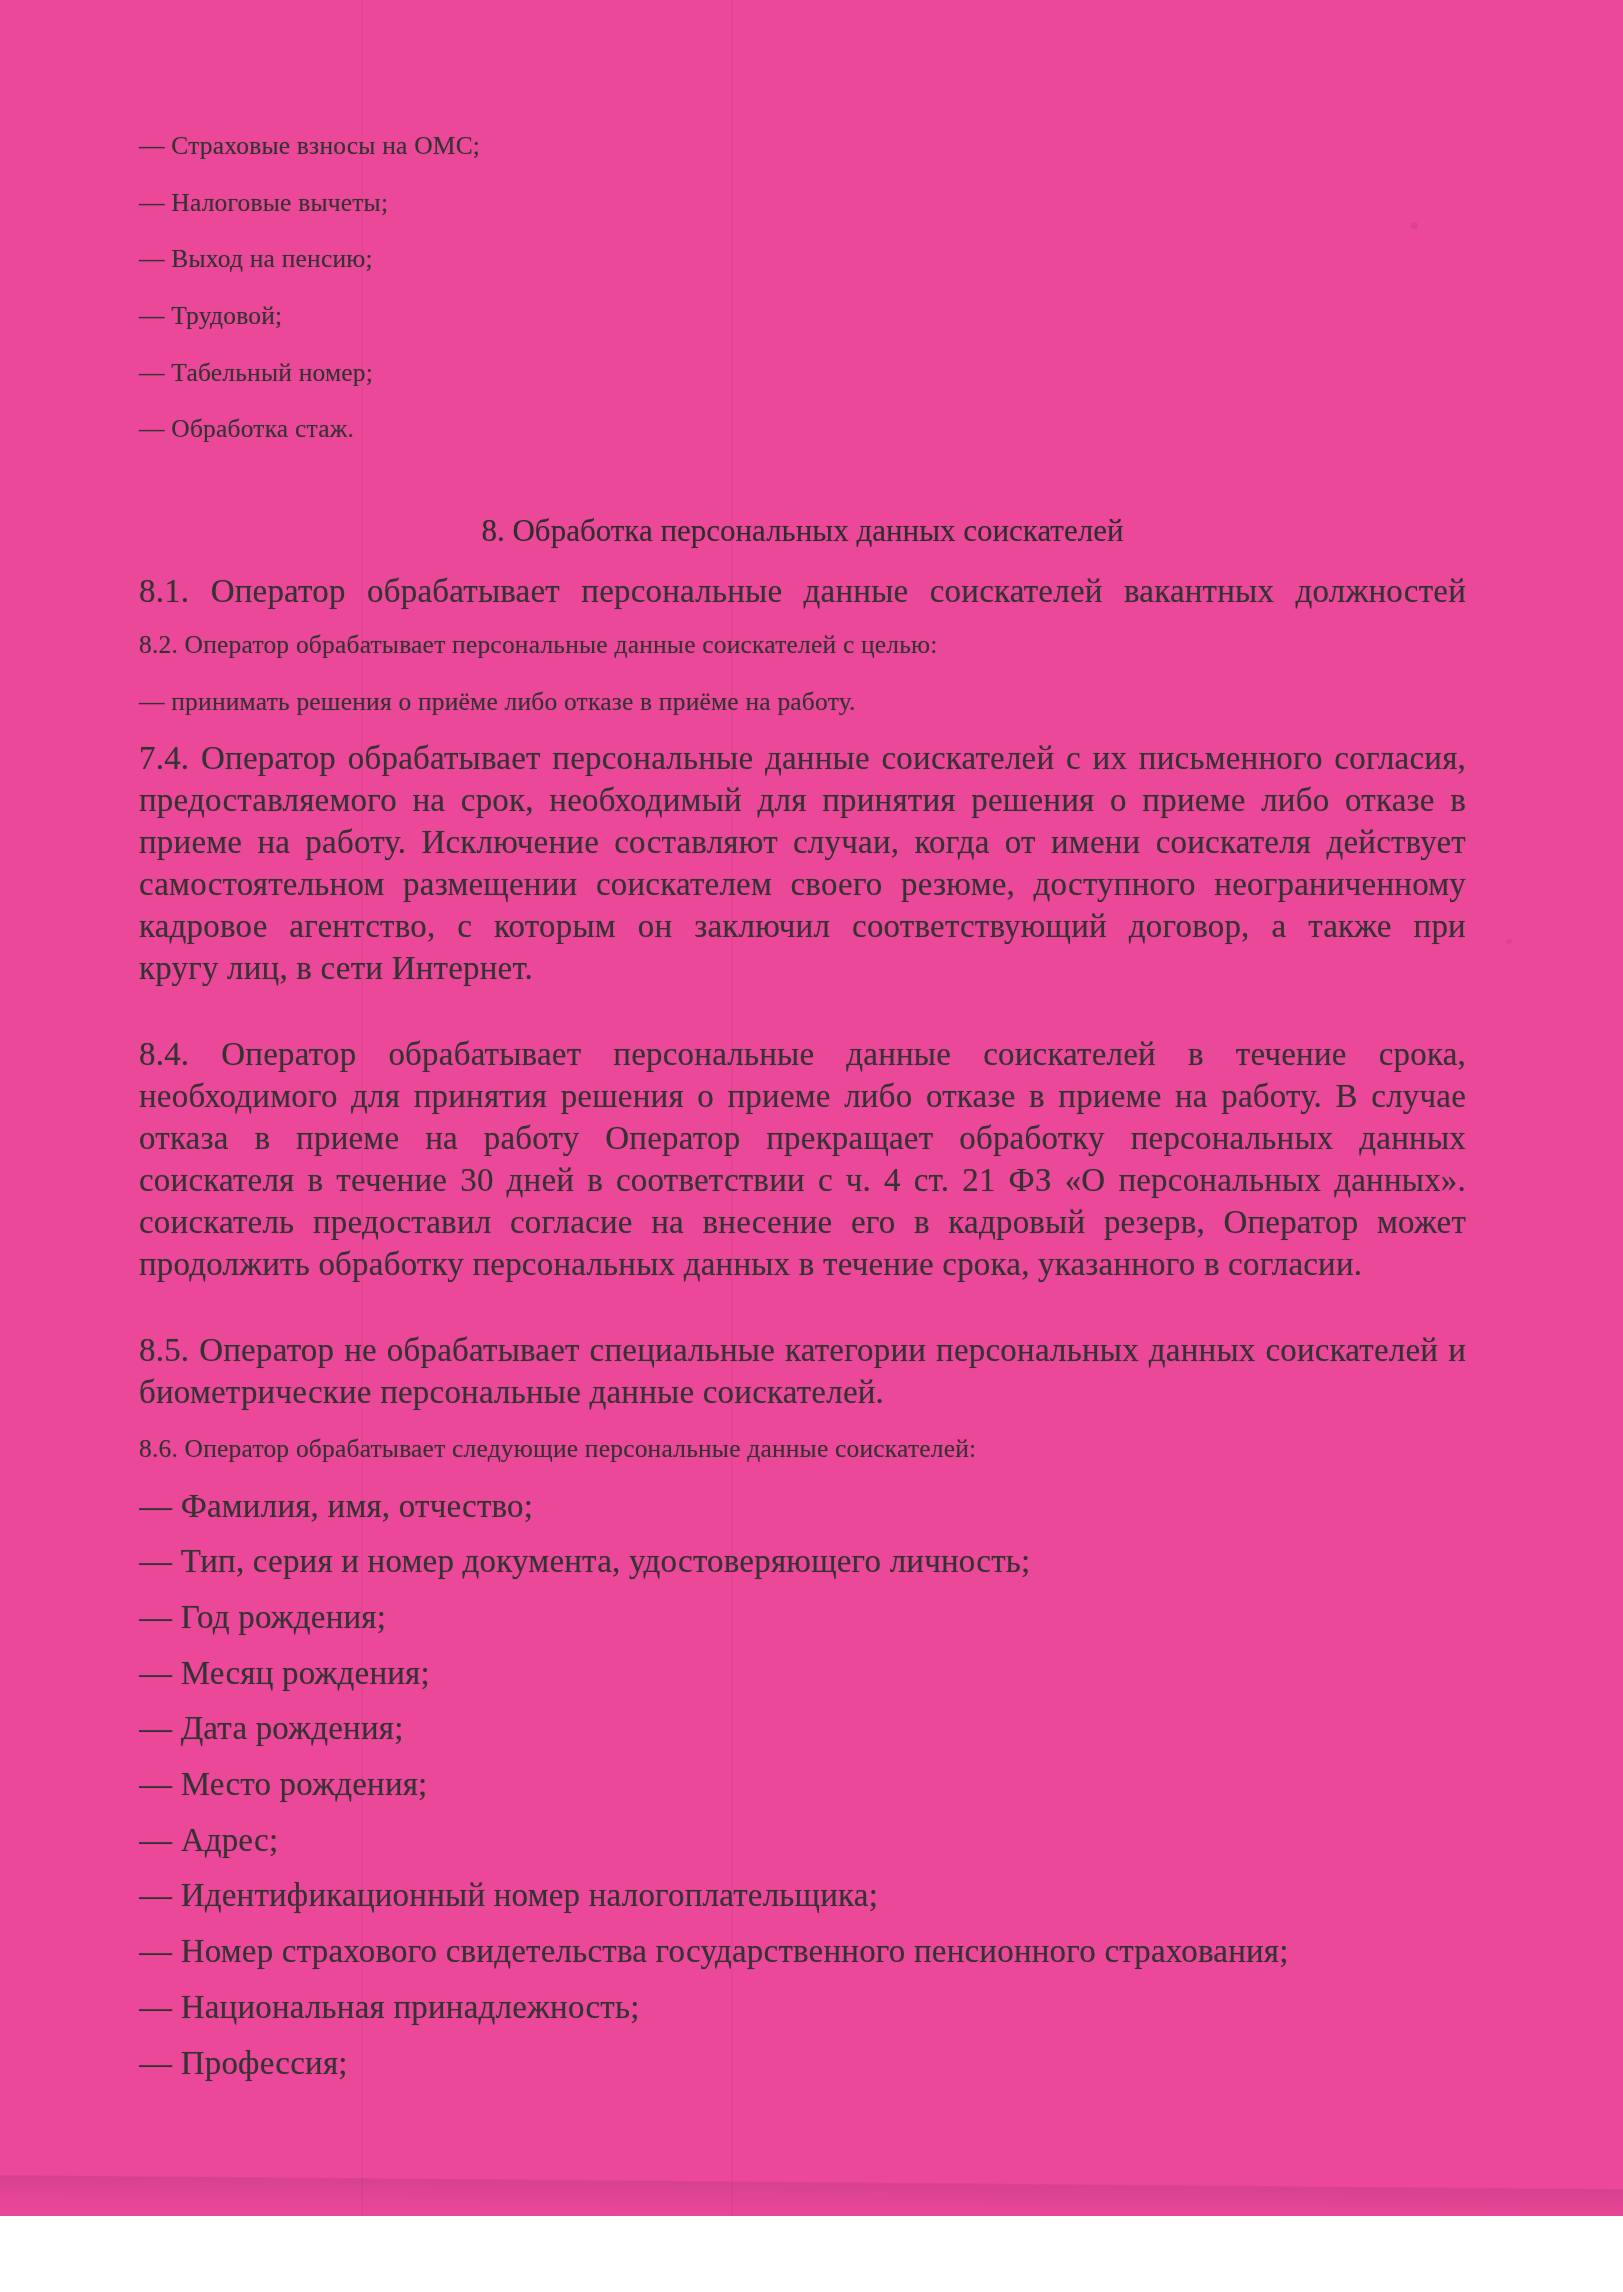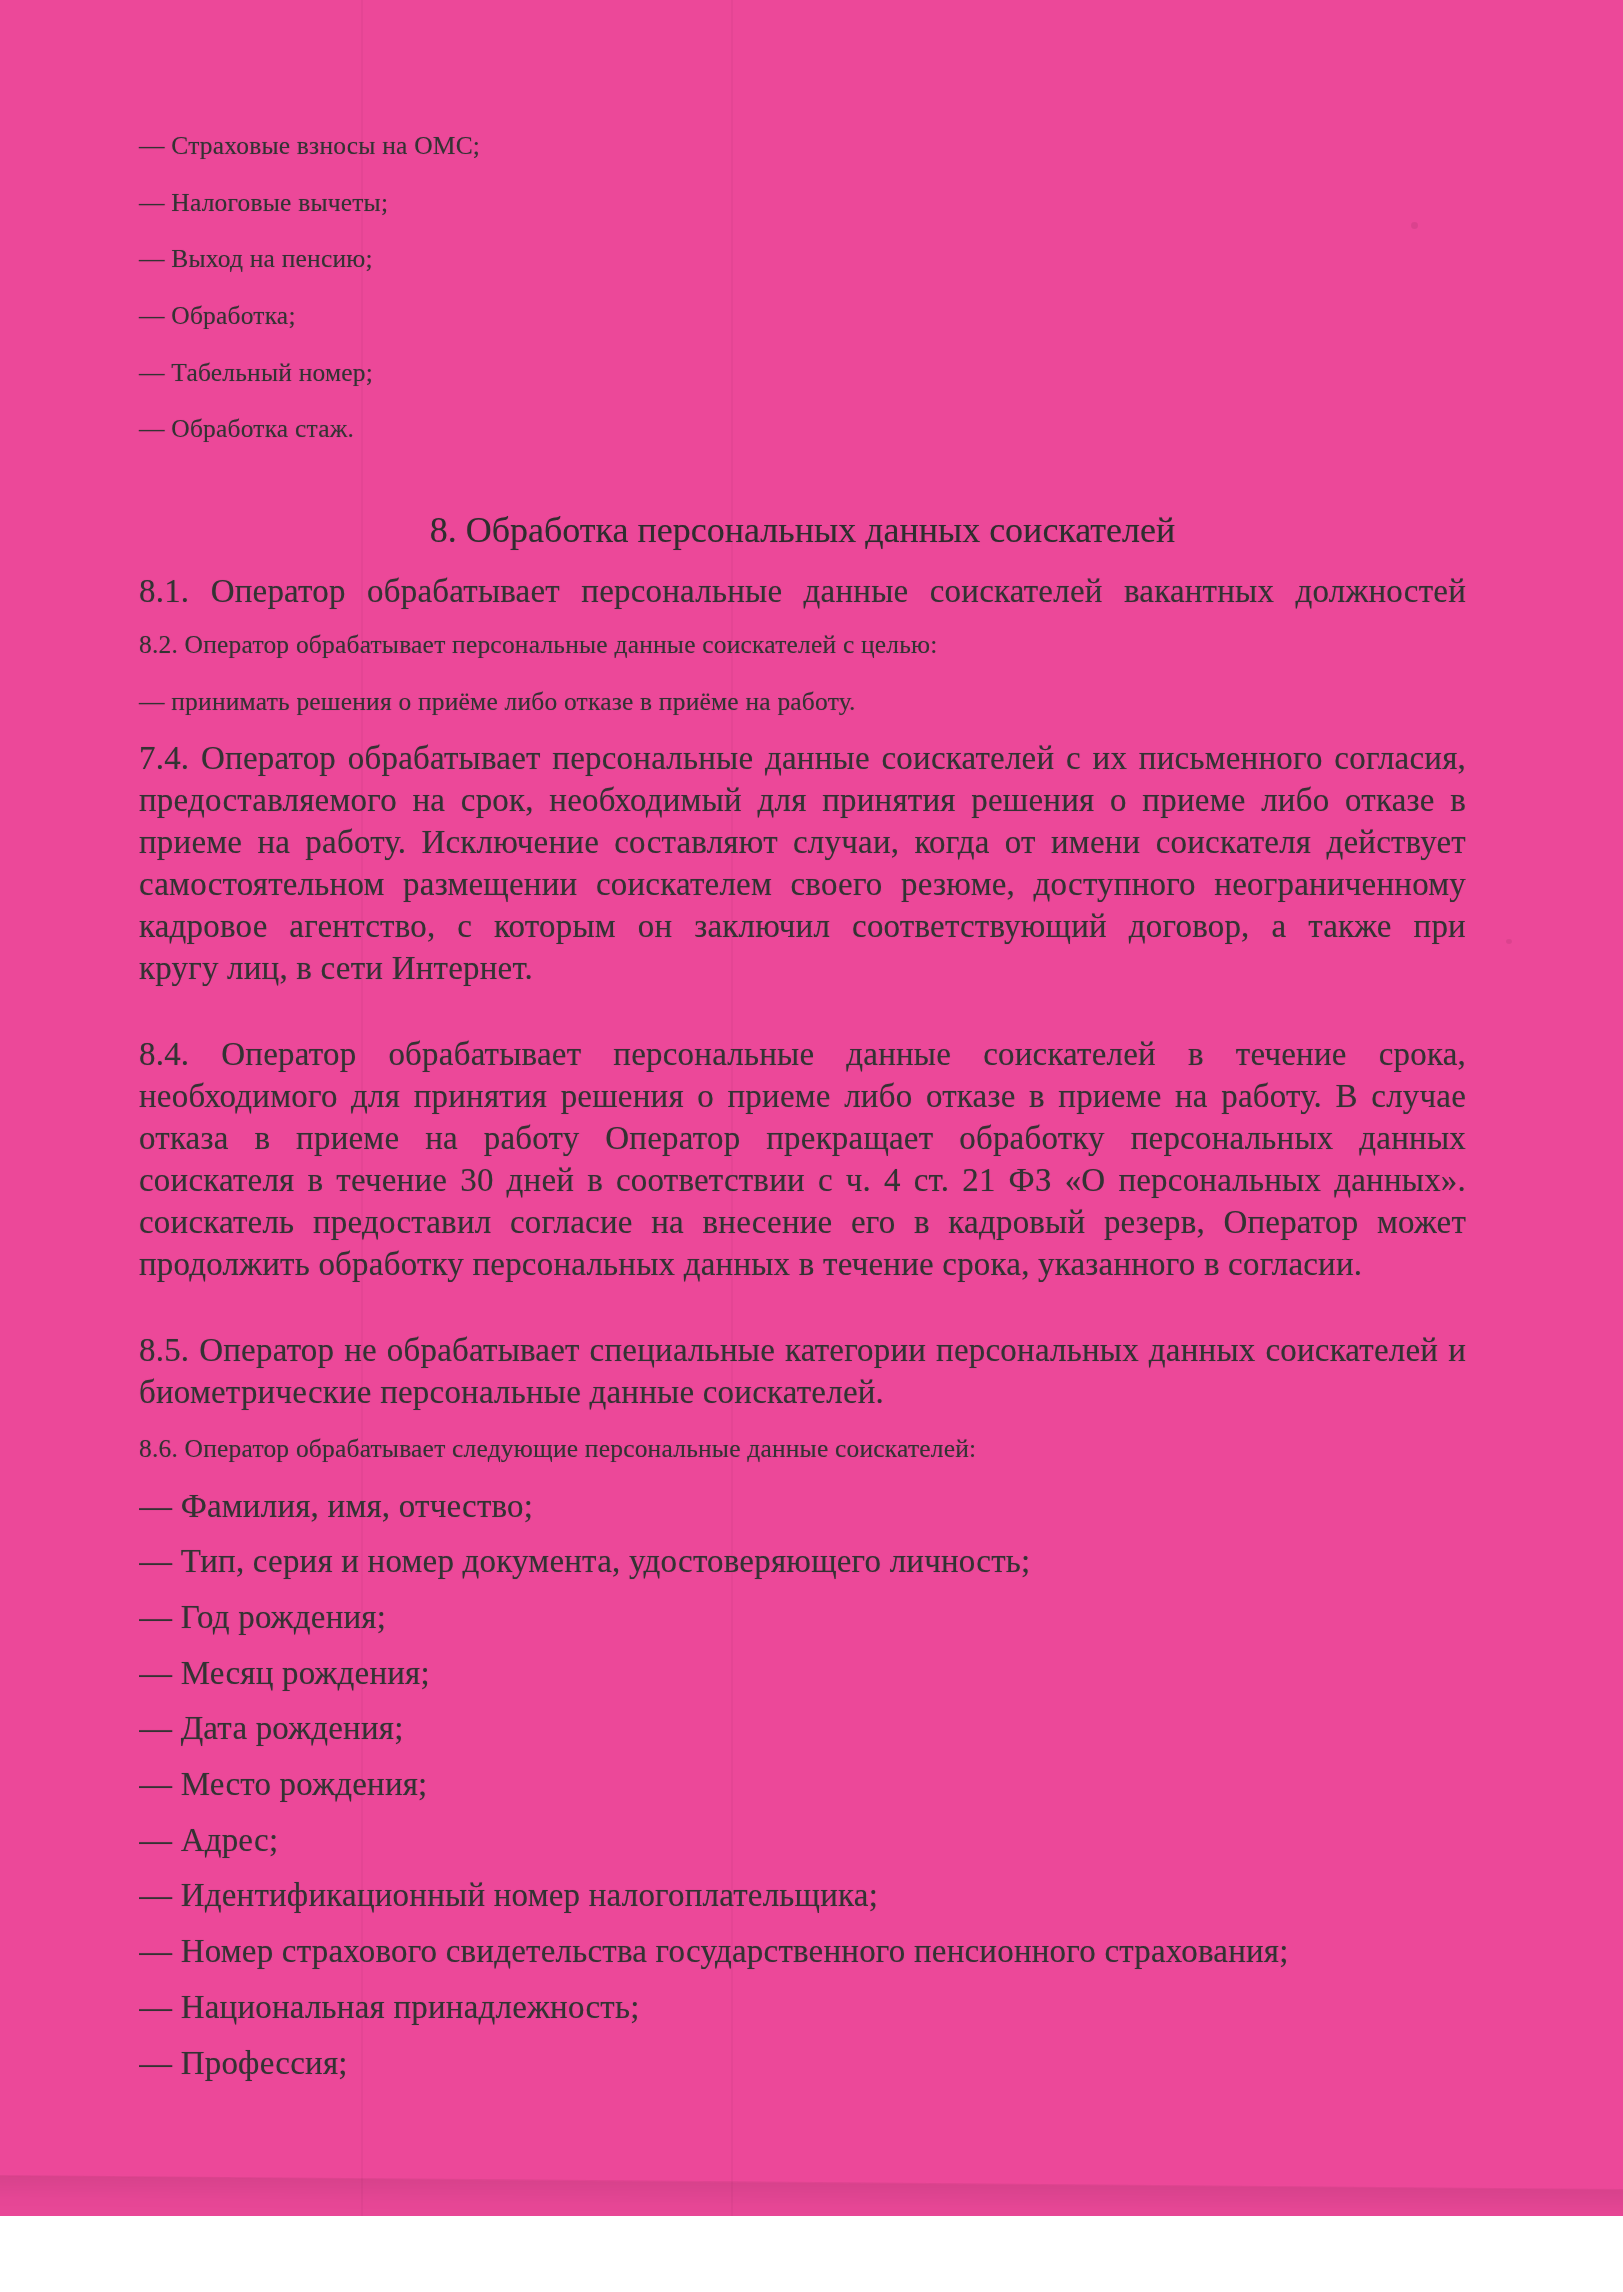--- a/index.html
+++ b/index.html
@@ -17,21 +17,21 @@
     font-size:25.5px;line-height:42px;margin-bottom:14.7px;
     letter-spacing:0.2px;white-space:normal;
   }
   .para{margin-bottom:11.8px;}
   .tline{
     font-size:33px;line-height:42px;height:42px;overflow:hidden;
     text-align:justify;text-align-last:justify;letter-spacing:0.2px;
   }
   .tline.last{text-align-last:left;}
   .heading{
-    font-size:36px;line-height:47px;font-weight:400;
+    font-size:31px;line-height:47px;font-weight:400;
     text-align:center;margin:57px 0 15.7px 0;color:#2e2e2e;
   }
   .item{margin-bottom:13.7px;}
   .gap-lg{margin-bottom:14.7px;margin-top:44px;}
   
   .vline{position:absolute;top:0;bottom:0;width:2px;background:rgba(0,0,0,.032);}
   .vline.v1{left:361px;}
   .vline.v2{left:731px;}
   .edge-shadow{
     position:absolute;left:-11.8px;right:-11.8px;bottom:-19.6px;height:53px;
@@ -51,21 +51,21 @@
   <div class="vline v1"></div>
   <div class="vline v2"></div>
   <div class="speck s1"></div>
   <div class="speck s2"></div>
 
   <div class="content">
 
     <div class="li">— Страховые взносы на ОМС;</div>
     <div class="li">— Налоговые вычеты;</div>
     <div class="li">— Выход на пенсию;</div>
-    <div class="li">— Обработка;</div>
+    <div class="li">— Трудовой;</div>
     <div class="li">— Табельный номер;</div>
     <div class="li">— Обработка стаж.</div>
 
     <div class="heading">8. Обработка персональных данных соискателей</div>
 
     <div class="para">
         <div class="tline">8.1. Оператор обрабатывает персональные данные соискателей вакантных должностей</div>
       </div>
 
     <div class="li">8.2. Оператор обрабатывает персональные данные соискателей с целью:</div>

